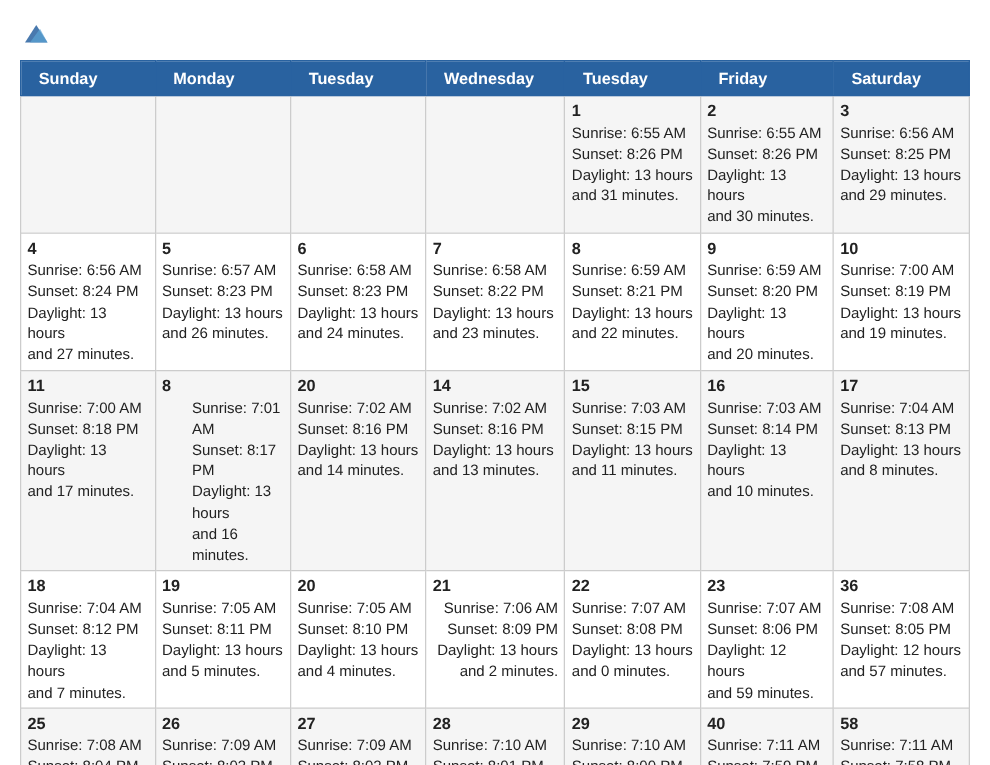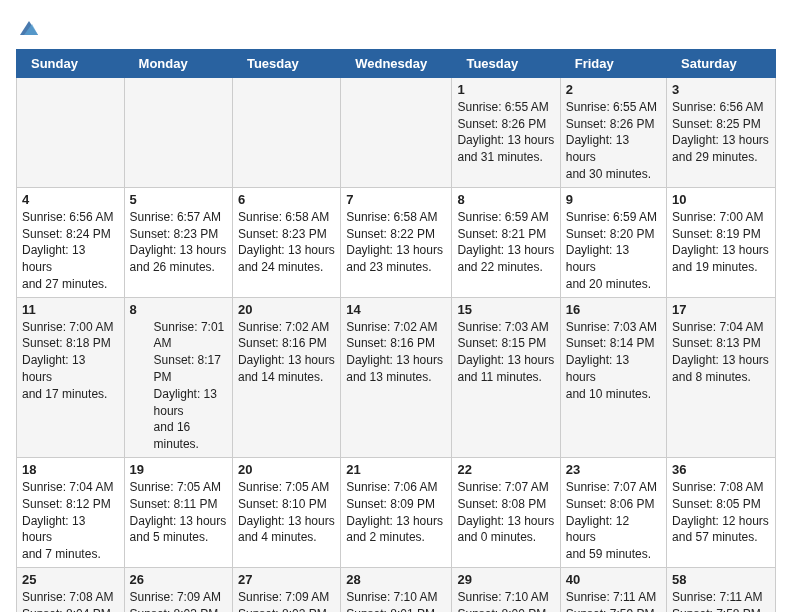--- a/index.html
+++ b/index.html
@@ -263,21 +263,21 @@
         </td>
         <td>
           <span class="day-number">20</span>
           <div class="cell-text" style="white-space: pre-line;">Sunrise: 7:05 AM
 Sunset: 8:10 PM
 Daylight: 13 hours
 and 4 minutes.</div>
         </td>
         <td>
           <span class="day-number">21</span>
-          <div class="cell-text" style="white-space: pre-line;">Sunrise: 7:06 AM
+          <div class="cell-text" style="white-space: pre-line; text-align: right;">Sunrise: 7:06 AM
 Sunset: 8:09 PM
 Daylight: 13 hours
 and 2 minutes.</div>
         </td>
         <td>
           <span class="day-number">22</span>
           <div class="cell-text" style="white-space: pre-line;">Sunrise: 7:07 AM
 Sunset: 8:08 PM
 Daylight: 13 hours
 and 0 minutes.</div>

